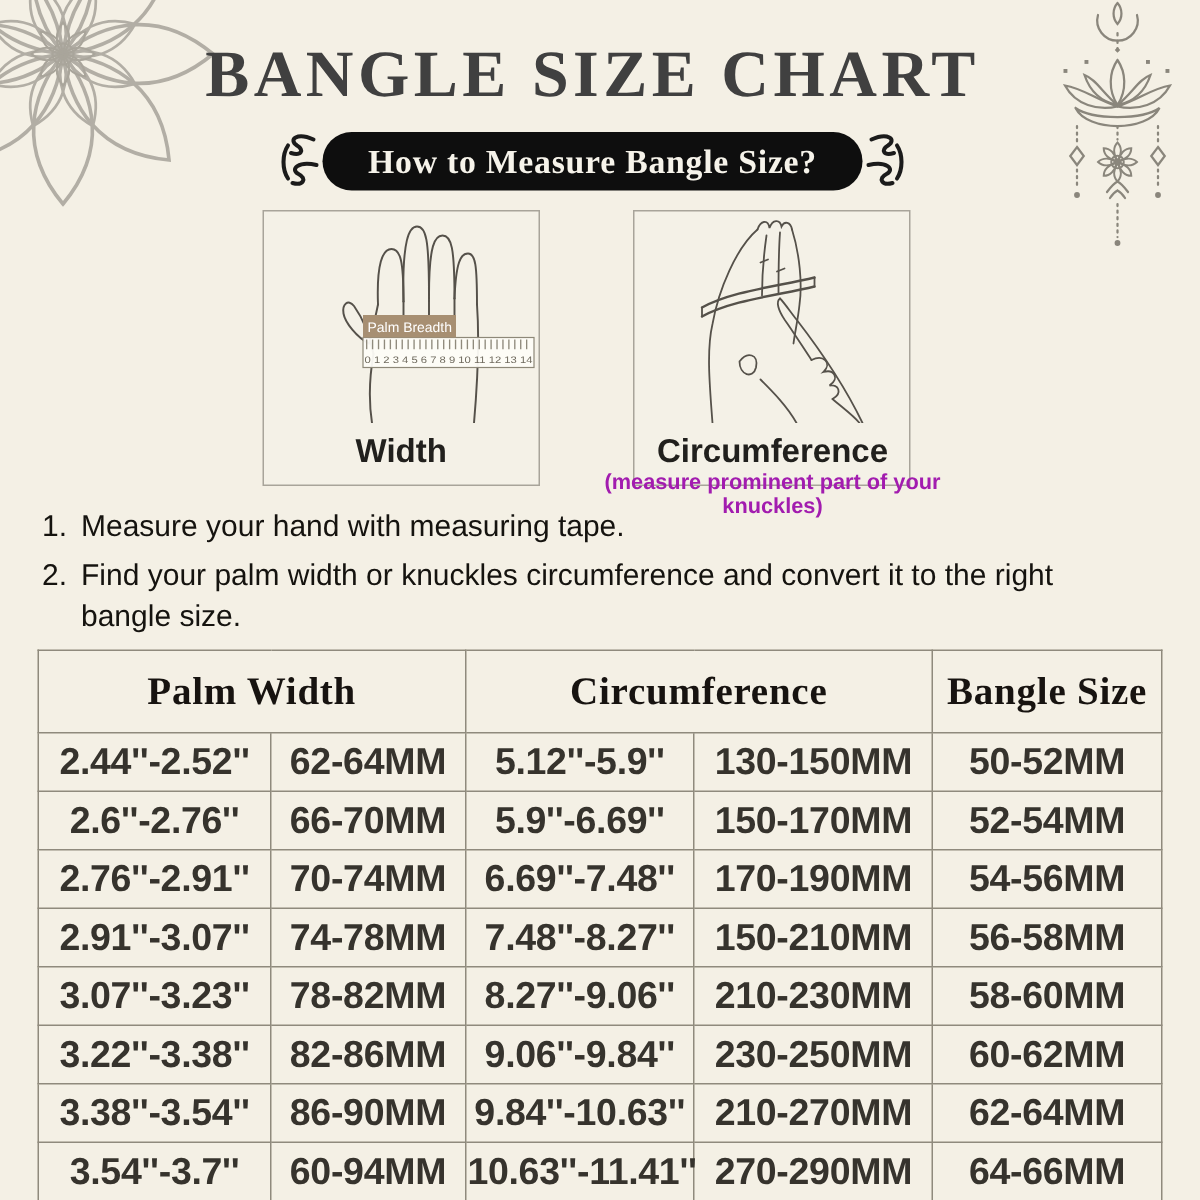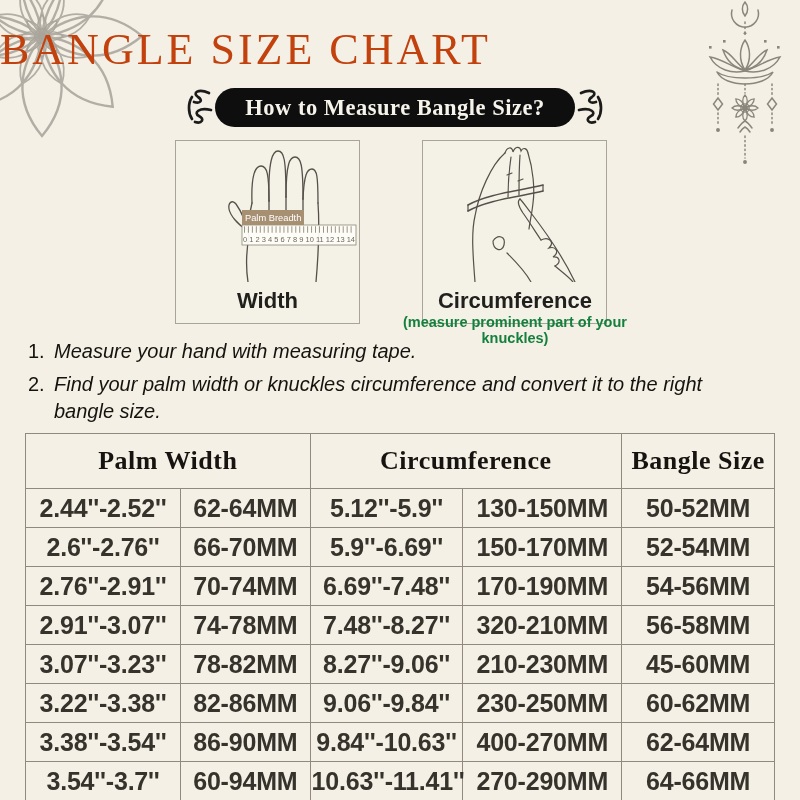--- a/index.html
+++ b/index.html
@@ -8,23 +8,23 @@
     background:#f4f0e5;
     font-family:"Liberation Sans", sans-serif;
     color:#241e16;
   }
   svg{display:block;}
   
   .mandala{position:absolute;left:0;top:0;}
   .pendant{position:absolute;left:688px;top:0;}
   
   .title{
-    position:absolute;top:24px;left:0;width:790px;text-align:left;
-    font-family:"Liberation Serif", serif;font-weight:normal;
-    font-size:44px;letter-spacing:3px;color:#c2410c;white-space:nowrap;
+    position:absolute;top:24px;left:0;width:790px;text-align:center;
+    font-family:"Liberation Serif", serif;font-weight:bold;
+    font-size:44px;letter-spacing:3px;color:#404040;white-space:nowrap;
   }
   .badge-row{
     position:absolute;top:86px;left:0;width:790px;
     display:flex;align-items:center;justify-content:center;gap:1px;
   }
   .pill{
     background:#0e0e0e;color:#f6f3ea;border-radius:20px;
     height:39px;line-height:39px;padding:0 30px;
     font-family:"Liberation Serif", serif;font-weight:bold;font-size:22.5px;
     letter-spacing:0.5px;white-space:nowrap;
@@ -35,27 +35,27 @@
     border:1px solid #a8a49a;box-sizing:border-box;background:#f4f1e7;
   }
   .illus-width{left:175px;}
   .illus-circ{left:422px;}
   .caption{
     position:absolute;top:288px;text-align:center;
     font-weight:bold;font-size:22px;color:#21201d;
   }
   .caption-width{left:175px;width:185px;}
   .caption-circ{left:370px;width:290px;}
-  .caption-note{font-size:14.5px;font-weight:bold;margin-top:0px;line-height:16px;color:#15803d;}
+  .caption-note{font-size:14.5px;font-weight:bold;margin-top:0px;line-height:16px;color:#a21caf;}
   
   .instructions{position:absolute;left:28px;top:338px;width:730px;
     font-size:20px;color:#15130f;line-height:27px;}
   .instr-item{display:flex;margin-bottom:6px;}
   .instr-num{width:26px;flex:0 0 26px;}
-  .instr-text{flex:1;max-width:700px;font-style:italic;}
+  .instr-text{flex:1;max-width:700px;}
   
   .size-table{
     position:absolute;left:25px;top:433px;width:750px;
     border-collapse:collapse;table-layout:fixed;
   }
   .size-table th,.size-table td{
     border:1px solid #8f8a7d;text-align:center;vertical-align:middle;
   }
   .size-table th{
     height:52px;font-family:"Liberation Serif", serif;font-weight:bold;
@@ -284,42 +284,42 @@
         <td>2.76''-2.91''</td>
         <td>70-74MM</td>
         <td>6.69''-7.48''</td>
         <td>170-190MM</td>
         <td>54-56MM</td>
       </tr>
       <tr>
         <td>2.91''-3.07''</td>
         <td>74-78MM</td>
         <td>7.48''-8.27''</td>
-        <td>320-210MM</td>
+        <td>150-210MM</td>
         <td>56-58MM</td>
       </tr>
       <tr>
         <td>3.07''-3.23''</td>
         <td>78-82MM</td>
         <td>8.27''-9.06''</td>
         <td>210-230MM</td>
-        <td>45-60MM</td>
+        <td>58-60MM</td>
       </tr>
       <tr>
         <td>3.22''-3.38''</td>
         <td>82-86MM</td>
         <td>9.06''-9.84''</td>
         <td>230-250MM</td>
         <td>60-62MM</td>
       </tr>
       <tr>
         <td>3.38''-3.54''</td>
         <td>86-90MM</td>
         <td>9.84''-10.63''</td>
-        <td>400-270MM</td>
+        <td>210-270MM</td>
         <td>62-64MM</td>
       </tr>
       <tr>
         <td>3.54''-3.7''</td>
         <td>60-94MM</td>
         <td>10.63''-11.41''</td>
         <td>270-290MM</td>
         <td>64-66MM</td>
       </tr>
     </tbody>

